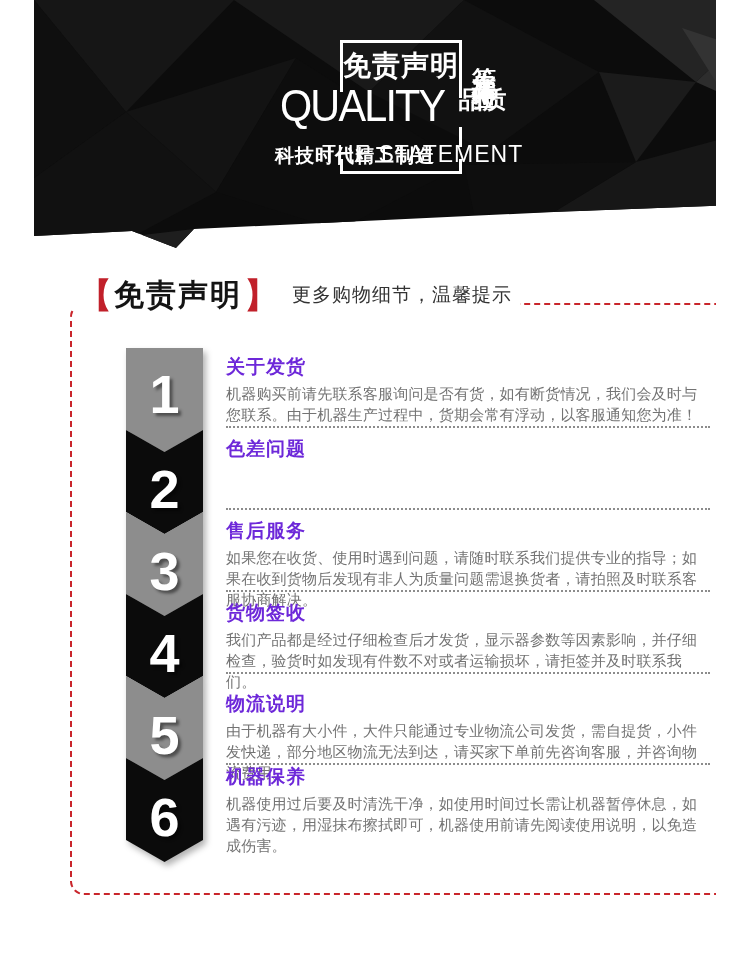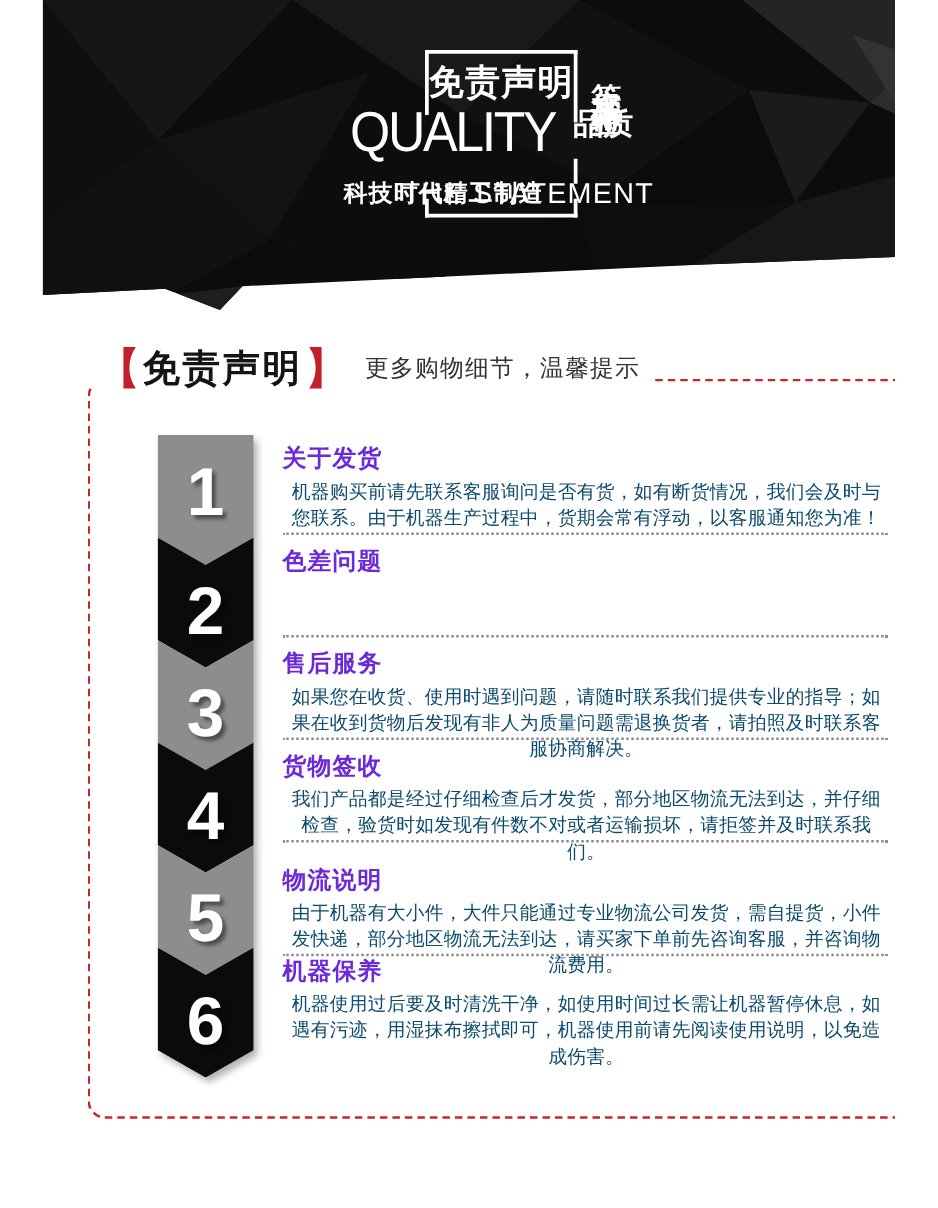--- a/index.html
+++ b/index.html
@@ -55,21 +55,21 @@
   }
   .chev.first{clip-path:polygon(0 0,100% 0,100% 82px,50% 104px,0 82px);padding-top:0;padding-bottom:12px;}
   .chev.gray{background:#8d8d8d;}
   .chev.black{background:#0b0b0b;}
   .c1{top:0;} .c2{top:82px;} .c3{top:164px;} .c4{top:246px;} .c5{top:328px;} .c6{top:410px;}
   
   .sections{position:absolute;left:192px;top:348px;width:486px;z-index:2;}
   .notice{position:absolute;left:0;width:486px;height:82px;}
   .n1{top:0;} .n2{top:82px;} .n3{top:164px;} .n4{top:246px;} .n5{top:337px;} .n6{top:410px;height:96px;}
   .notice h3{margin:6px 0 3px 0;font-size:19px;font-weight:bold;color:#6d28d9;letter-spacing:1px;}
-  .notice p{margin:0;font-size:15px;line-height:21px;color:#0c4a6e;letter-spacing:0.2px;text-align:center;}
+  .notice p{margin:0;font-size:15px;line-height:21px;color:#737373;letter-spacing:0.2px;}
   .notice.dotted::after{
     content:"";position:absolute;left:0;right:2px;bottom:2px;
     border-bottom:2px dotted #8c8c8c;
   }
 </style>
 </head>
 <body>
 
 <div class="page">
 
@@ -154,21 +154,21 @@
     </div>
     <div class="notice dotted n2">
       <h3>色差问题</h3>
     </div>
     <div class="notice dotted n3">
       <h3>售后服务</h3>
       <p>如果您在收货、使用时遇到问题，请随时联系我们提供专业的指导；如果在收到货物后发现有非人为质量问题需退换货者，请拍照及时联系客服协商解决。</p>
     </div>
     <div class="notice dotted n4">
       <h3>货物签收</h3>
-      <p>我们产品都是经过仔细检查后才发货，部分地区物流无法到达，并仔细检查，验货时如发现有件数不对或者运输损坏，请拒签并及时联系我们。</p>
+      <p>我们产品都是经过仔细检查后才发货，显示器参数等因素影响，并仔细检查，验货时如发现有件数不对或者运输损坏，请拒签并及时联系我们。</p>
     </div>
     <div class="notice dotted n5">
       <h3>物流说明</h3>
       <p>由于机器有大小件，大件只能通过专业物流公司发货，需自提货，小件发快递，部分地区物流无法到达，请买家下单前先咨询客服，并咨询物流费用。</p>
     </div>
     <div class="notice n6">
       <h3>机器保养</h3>
       <p>机器使用过后要及时清洗干净，如使用时间过长需让机器暂停休息，如遇有污迹，用湿抹布擦拭即可，机器使用前请先阅读使用说明，以免造成伤害。</p>
     </div>
   </div>

